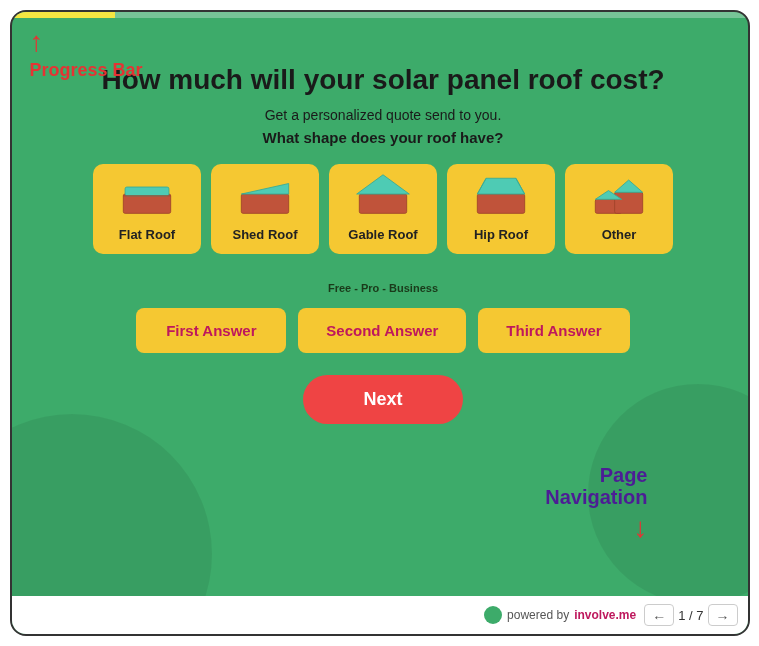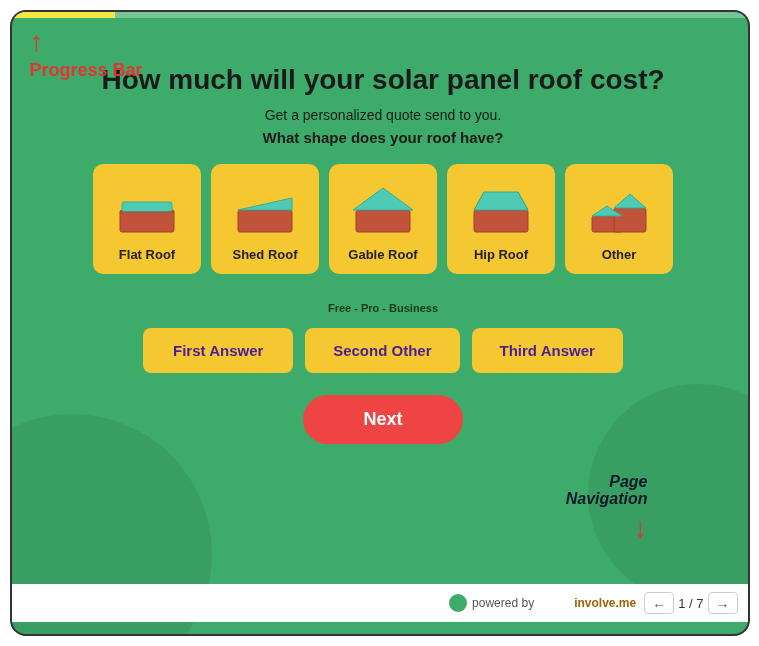--- a/index.html
+++ b/index.html
@@ -78,24 +78,23 @@
 
     
     .page-nav-label {
       position: absolute;
       right: 100px;
       bottom: 90px;
       z-index: 20;
       text-align: right;
     }
     .page-nav-text {
-      color: #0f172a;
-      font-size: 16px;
+      color: #4c1d95;
+      font-size: 20px;
       font-weight: bold;
-      font-style: italic;
       line-height: 1.1;
     }
     .page-nav-arrow {
       color: #e53333;
       font-size: 28px;
       font-weight: bold;
       text-align: right;
       margin-top: 4px;
     }
 
@@ -136,21 +135,21 @@
     .roof-options {
       display: flex;
       gap: 10px;
       justify-content: center;
       margin-bottom: 28px;
     }
     .roof-card {
       background: #f5c832;
       border-radius: 10px;
       width: 108px;
-      height: 110px;
+      height: 90px;
       display: flex;
       flex-direction: column;
       align-items: center;
       justify-content: flex-end;
       padding-bottom: 10px;
       cursor: pointer;
       border: 2px solid transparent;
       transition: border-color 0.2s;
     }
     .roof-icon {
@@ -181,21 +180,21 @@
       justify-content: center;
       margin-bottom: 22px;
     }
     .answer-btn {
       background: #f5c832;
       border: none;
       border-radius: 8px;
       padding: 14px 28px;
       font-size: 15px;
       font-weight: 600;
-      color: #4c1d95;
+      color: #be185d;
       cursor: pointer;
       min-width: 150px;
       text-align: center;
     }
 
     
     .next-btn {
       background: #ef4444;
       border: none;
       border-radius: 28px;
@@ -203,21 +202,21 @@
       font-size: 18px;
       font-weight: 700;
       color: #fff;
       cursor: pointer;
       margin-bottom: 10px;
     }
 
     
     .bottom-bar {
       position: absolute;
-      bottom: 12px;
+      bottom: 0;
       left: 0;
       right: 0;
       height: 38px;
       background: #fff;
       display: flex;
       align-items: center;
       justify-content: flex-end;
       padding: 0 10px;
       gap: 8px;
       z-index: 10;
@@ -327,33 +326,33 @@
         </svg>
         <span class="roof-label">Other</span>
       </div>
 
     </div>
 
     <div class="pro-label">Free - Pro - Business</div>
 
     <div class="answer-row">
       <button class="answer-btn">First Answer</button>
-      <button class="answer-btn">Second Other</button>
+      <button class="answer-btn">Second Answer</button>
       <button class="answer-btn">Third Answer</button>
     </div>
 
     <button class="next-btn">Next</button>
 
   </div>
 
   <div class="bottom-bar">
     <div class="powered-by">
       <div class="involve-dot"></div>
       <span>powered by</span>
-      <span style="font-weight:700;color:#a16207;margin-left:35px;">involve.me</span>
+      <span style="font-weight:700;color:#be185d;">involve.me</span>
     </div>
     <div class="nav-controls">
       <button class="nav-btn">←</button>
       <span>
         <span>1</span>
         /
         <span>7</span>
       </span>
       <button class="nav-btn">→</button>
     </div>

